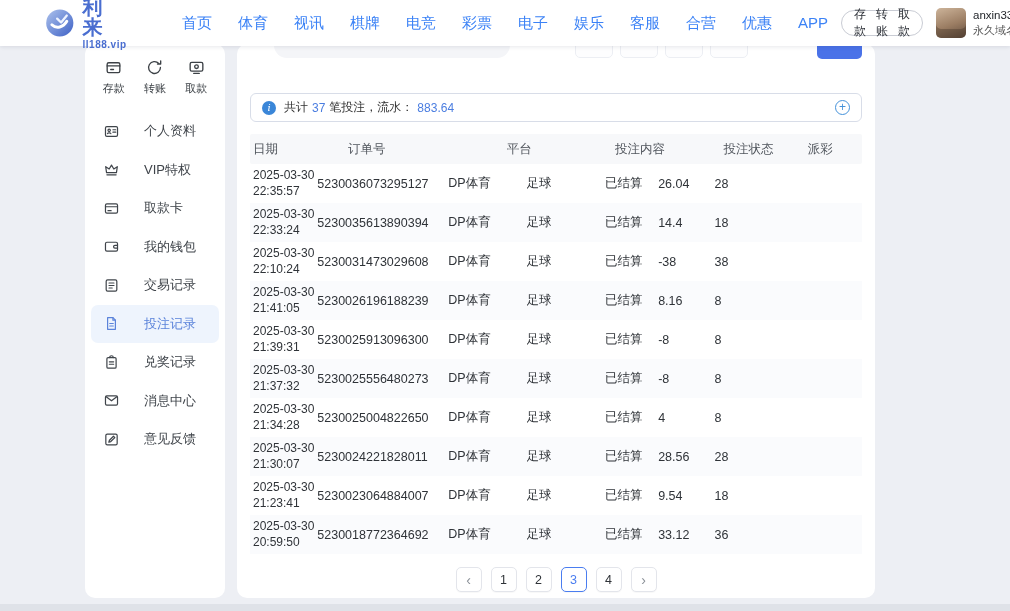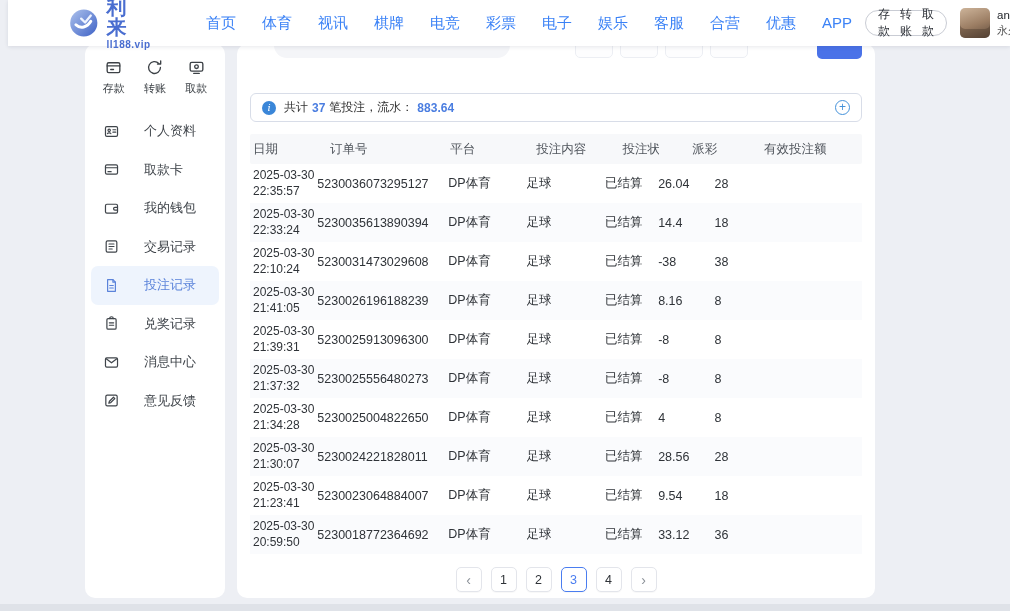--- a/index.html
+++ b/index.html
@@ -3,22 +3,22 @@
 <meta charset="utf-8">
 <style>
   * { box-sizing: border-box; }
   html,body { margin:0; padding:0; }
   body {
     width:1010px; height:611px; overflow:hidden; position:relative;
     background:#edeff4; font-family:"Liberation Sans", sans-serif;
   }
   
   .topbar {
-    position:absolute; left:8px; top:0; right:0; height:46px; background:#fff;
-    display:flex; align-items:center; padding:0 14px 0 60px;
+    position:absolute; left:0; top:0; right:0; height:46px; background:#fff;
+    display:flex; align-items:center; padding:0 14px 0 44px;
     box-shadow:0 1px 4px rgba(20,30,60,.10); z-index:10;
   }
   .logo { display:flex; align-items:center; gap:7px; cursor:pointer; }
   .logo svg { width:34px; height:34px; }
   .brand-name { font-size:20px; font-weight:bold; color:#4a6ed0; letter-spacing:5px; line-height:1; }
   .brand-domain { font-size:10px; color:#4a6ed0; font-weight:bold; margin-top:2px; letter-spacing:.5px; }
   .nav { display:flex; margin-left:40px; }
   .nav-item { font-size:15px; color:#3b82f6; padding:0 13px; cursor:pointer; white-space:nowrap; }
   .pill {
     margin-left:auto; border:1px solid #c9ccd4; border-radius:15px; height:26px;
@@ -65,21 +65,21 @@
 
   .summary {
     margin-top:33px; height:29px; border:1px solid #d8dde8; border-radius:6px;
     display:flex; align-items:center; padding:0 11px; font-size:12px; color:#333;
   }
   .info-dot {
     width:14px; height:14px; border-radius:50%; background:#3a86d8; color:#fff;
     font-size:10px; font-style:italic; font-family:"DejaVu Serif", serif;
     display:flex; align-items:center; justify-content:center; margin-right:8px; flex:none;
   }
-  .summary b { color:#4a7de0; font-weight:bold; margin:16px 4px; }
+  .summary b { color:#4a7de0; font-weight:normal; margin:16px 4px; }
   .plus-circle {
     margin-left:auto; width:15px; height:15px; border:1.4px solid #4592da; border-radius:50%;
     color:#4592da; display:flex; align-items:center; justify-content:center;
     font-size:12px; line-height:1; cursor:pointer; padding-bottom:1px;
   }
 
   .table { margin-top:12px; }
   .thead { display:flex; align-items:center; background:#f7f8fa; height:30px; font-size:12.5px; color:#50555c; border-radius:2px;gap:33px; }
   .tr { display:flex; align-items:center; height:39px; font-size:12.5px; color:#2f3338; }
   .tbody .tr:nth-child(even) { background:#fafbfd; }
@@ -201,20 +201,27 @@
     <div class="side-item">
       <svg class="ic" viewBox="0 0 24 24">
         <rect x="3.5" y="5" width="17" height="14" rx="2"></rect>
           <circle cx="8.7" cy="10.4" r="1.7"></circle>
         <path d="M6.3 15c.6-1.6 4.2-1.6 4.8 0M14 9.5h4M14 13h4"></path>
       </svg>
       <span>个人资料</span>
     </div>
     <div class="side-item">
       <svg class="ic" viewBox="0 0 24 24">
+        <path d="M5 16.5L3.8 8l4.9 3.3L12 5.8l3.3 5.5L20.2 8 19 16.5z"></path>
+          <path d="M5.5 19.5h13"></path>
+      </svg>
+      <span>VIP特权</span>
+    </div>
+    <div class="side-item">
+      <svg class="ic" viewBox="0 0 24 24">
         <rect x="3.5" y="5.5" width="17" height="13" rx="2"></rect>
           <path d="M3.5 9.5h17M7 15h4.5"></path>
       </svg>
       <span>取款卡</span>
     </div>
     <div class="side-item">
       <svg class="ic" viewBox="0 0 24 24">
         <rect x="3.5" y="6" width="17" height="12.5" rx="2"></rect>
           <path d="M20.5 10.3h-3.6a2 2 0 0 0 0 4h3.6"></path>
       </svg>
@@ -282,21 +289,20 @@
   </div>
 
   <div class="table">
     <div class="thead">
       <div class="th c1">日期</div>
       <div class="th c2">订单号</div>
       <div class="th c3">平台</div>
       <div class="th c4">投注内容</div>
       <div class="th c5">投注状态</div>
       <div class="th c6">派彩</div>
-      <div class="th c7">有效投注额</div>
     </div>
     <div class="tbody">
 
         <div class="tr">
           <div class="td c1">
             <span>2025-03-30</span>
             <span>22:35:57</span>
           </div>
           <div class="td c2">5230036073295127</div>
           <div class="td c3">DP体育</div>

